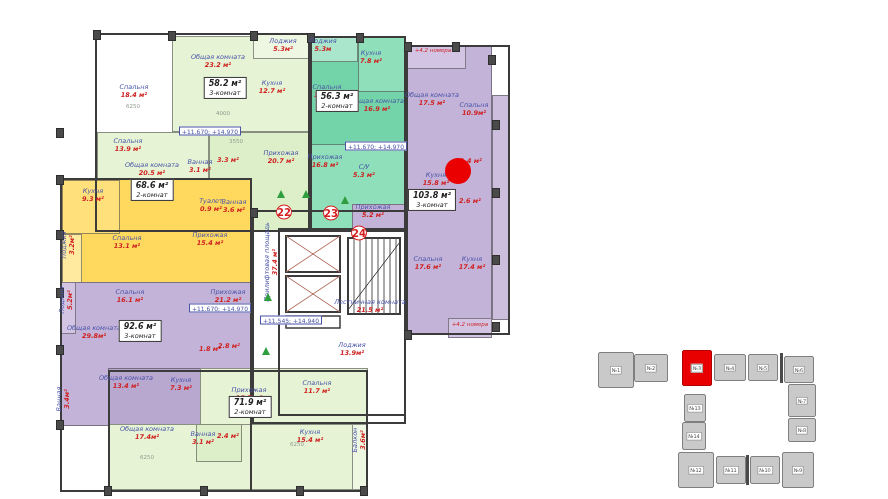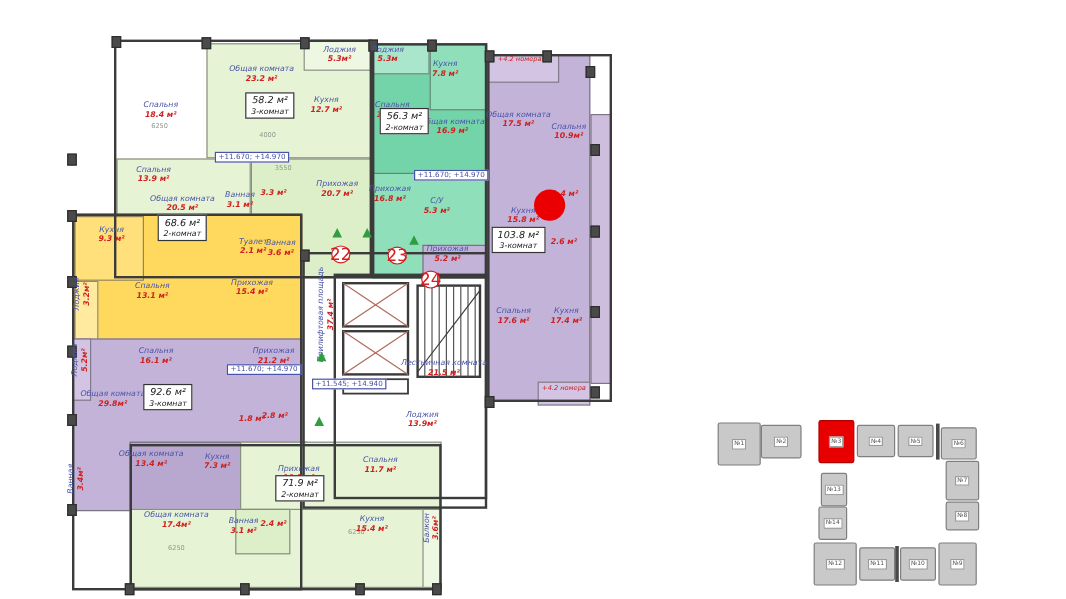--- a/index.html
+++ b/index.html
@@ -11,29 +11,29 @@
   .outline { position:absolute; border:2px solid #3b3b3b; background:transparent; pointer-events:none; }
   .col-sq { position:absolute; width:8px; height:10px; background:#4a4a4a; border:1px solid #2e2e2e; }
   .room-label { position:absolute; transform:translate(-50%,-50%); text-align:center;
                 line-height:1.2; white-space:nowrap; z-index:6; }
   .room-label.vert { transform:translate(-50%,-50%) rotate(-90deg); }
   .rname { display:block; color:#4953a8; font-style:italic; font-size:6.5px; }
   .rarea { display:block; color:#cf2020; font-style:italic; font-weight:bold; font-size:6.5px; }
   .dim { position:absolute; transform:translate(-50%,-50%); color:#8e9a8e; font-size:5.5px; z-index:5; }
   .badge { position:absolute; transform:translate(-50%,-50%); background:#fff; border:1px solid #333;
            padding:1px 4px; text-align:center; line-height:1.25; z-index:7; }
-  .badge .barea { display:block; font-size:8px; font-weight:normal; font-style:italic; color:#222; }
+  .badge .barea { display:block; font-size:8px; font-weight:bold; font-style:italic; color:#222; }
   .badge .brooms { display:block; font-size:6.5px; font-style:italic; color:#222; }
   .elev { position:absolute; transform:translate(-50%,-50%); background:#fff; border:1px solid #4953a8;
           color:#4953a8; font-size:6px; padding:0 2px; white-space:nowrap; z-index:7; }
   .anno { position:absolute; transform:translate(-50%,-50%); color:#cf2020; font-size:5.5px;
           font-style:italic; white-space:nowrap; z-index:7; }
   .unit-marker { position:absolute; transform:translate(-50%,-50%); width:16px; height:15px;
                  border:1.5px solid #d42020; border-radius:50%; background:#fff; color:#d42020;
-                 font-size:14px; font-weight:normal; display:flex; align-items:center;
+                 font-size:10px; font-weight:bold; display:flex; align-items:center;
                  justify-content:center; z-index:8;text-align:right; }
   .tri { position:absolute; width:0; height:0; transform:translate(-50%,-50%);
          border-left:4px solid transparent; border-right:4px solid transparent;
          border-bottom:8px solid #2f9e3f; z-index:8; }
   .sel-dot { position:absolute; border-radius:50%; z-index:9; }
   .core-svg { position:absolute; z-index:4; }
   .block { position:absolute; background:#c9c9c9; border:1px solid #7f7f7f; border-radius:2px; z-index:2; }
   .block.selected { background:#e80000; border-color:#b30000; }
   .block-label { position:absolute; left:50%; top:50%; transform:translate(-50%,-50%);
                  background:#fff; border:1px solid #9a9a9a; color:#555; font-size:5px;
@@ -222,21 +222,21 @@
       <div class="room-label" style="left: 127px; top: 243px;">
         <span class="rname">Спальня</span>
         <span class="rarea">13.1 м²</span>
       </div>
       <div class="room-label" style="left: 210px; top: 240px;">
         <span class="rname">Прихожая</span>
         <span class="rarea">15.4 м²</span>
       </div>
       <div class="room-label" style="left: 211px; top: 206px;">
         <span class="rname">Туалет</span>
-        <span class="rarea">2.1 м²</span>
+        <span class="rarea">0.9 м²</span>
       </div>
       <div class="room-label" style="left: 234px; top: 207px;">
         <span class="rname">Ванная</span>
         <span class="rarea">3.6 м²</span>
       </div>
       <div class="room-label vert" style="left: 67px; top: 300px;">
         <span class="rname">Лоджия</span>
         <span class="rarea">5.2м²</span>
       </div>
       <div class="room-label" style="left: 130px; top: 297px;">

